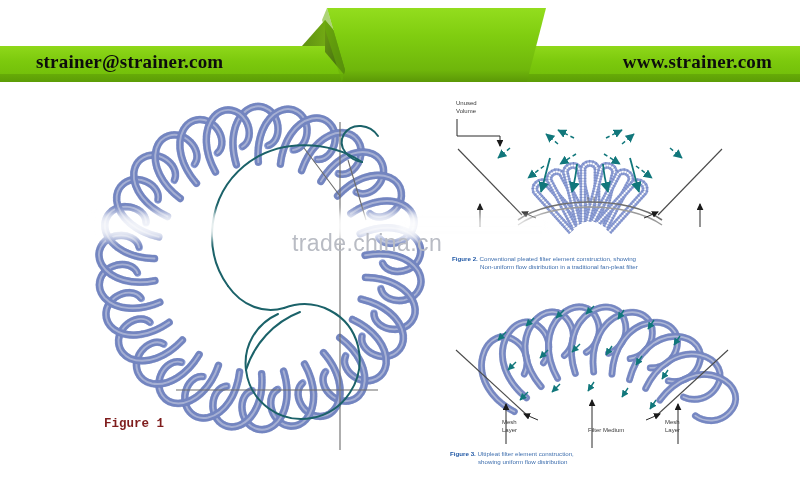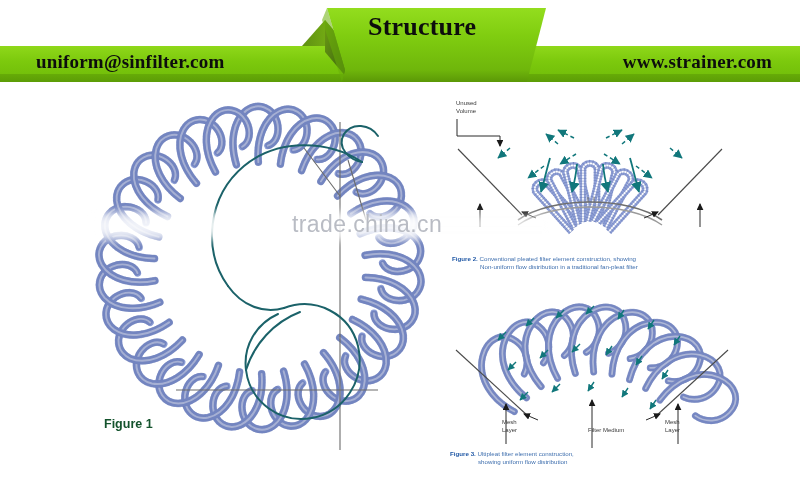--- a/index.html
+++ b/index.html
@@ -50,23 +50,23 @@
     position: absolute;
     left: 0; top: 92px;
     width: 800px; height: 392px;
     background: #ffffff;
   }
   .fig-svg { position: absolute; }
 
   
   .fig-label {
     position: absolute;
-    font-family: Liberation Sans, sans-serif;
+    font-family: Liberation Mono, monospace;
     font-weight: bold;
-    color: #14532d;
+    color: #7f1d1d;
     white-space: nowrap;
   }
   #figure1-label {
     left: 104px; top: 325px;
     font-size: 12.5px;
   }
 
   .caption {
     position: absolute;
     font-family: "Liberation Sans", sans-serif;
@@ -89,21 +89,21 @@
     white-space: nowrap;
   }
   #unused-volume-label { left: 456px; top: 8px; }
   #mesh-layer-left-label { left: 502px; top: 327px; }
   #filter-medium-label  { left: 588px; top: 335px; }
   #mesh-layer-right-label { left: 665px; top: 327px; }
 
   
   #watermark {
     position: absolute;
-    left: 292px; top: 119px;
+    left: 292px; top: 138px;
     font-family: "Liberation Sans", sans-serif;
     font-size: 23px;
     color: #b9bcc4;
     letter-spacing: .4px;
     white-space: nowrap;
     pointer-events: none;
   }
   #watermark-smudge {
     position: absolute;
     left: 90px; top: 116px;
@@ -172,23 +172,22 @@
     <polygon points="302,46 325,20 347,46" fill="url(#gFoldLeft)"></polygon>
     <polygon points="325,20 347,46 347,78 325,52" fill="url(#gFold)"></polygon>
 
     <polygon points="327,8 546,8 530,70 345,70" fill="url(#gRibbon)"></polygon>
 
     <polygon points="345,70 530,70 527,82 342,82" fill="url(#gRibbonBase)"></polygon>
 
     <polygon points="327,8 345,70 342,82 322,20" fill="#6aae0a" opacity=".55"></polygon>
   </svg>
 
-  <div class="hdr-text" id="title-text">Structure</div>
-
-  <div class="hdr-text" id="email-text">uniform@sinfilter.com</div>
+
+  <div class="hdr-text" id="email-text">strainer@strainer.com</div>
 
   <div class="hdr-text" id="url-text">www.strainer.com</div>
 </div>
 
 <div id="content">
 
   <svg class="fig-svg" style="left:78px; top:8px;" width="360" height="350" viewBox="0 0 360 350">
     <defs>
 
       <g id="pleat1">

